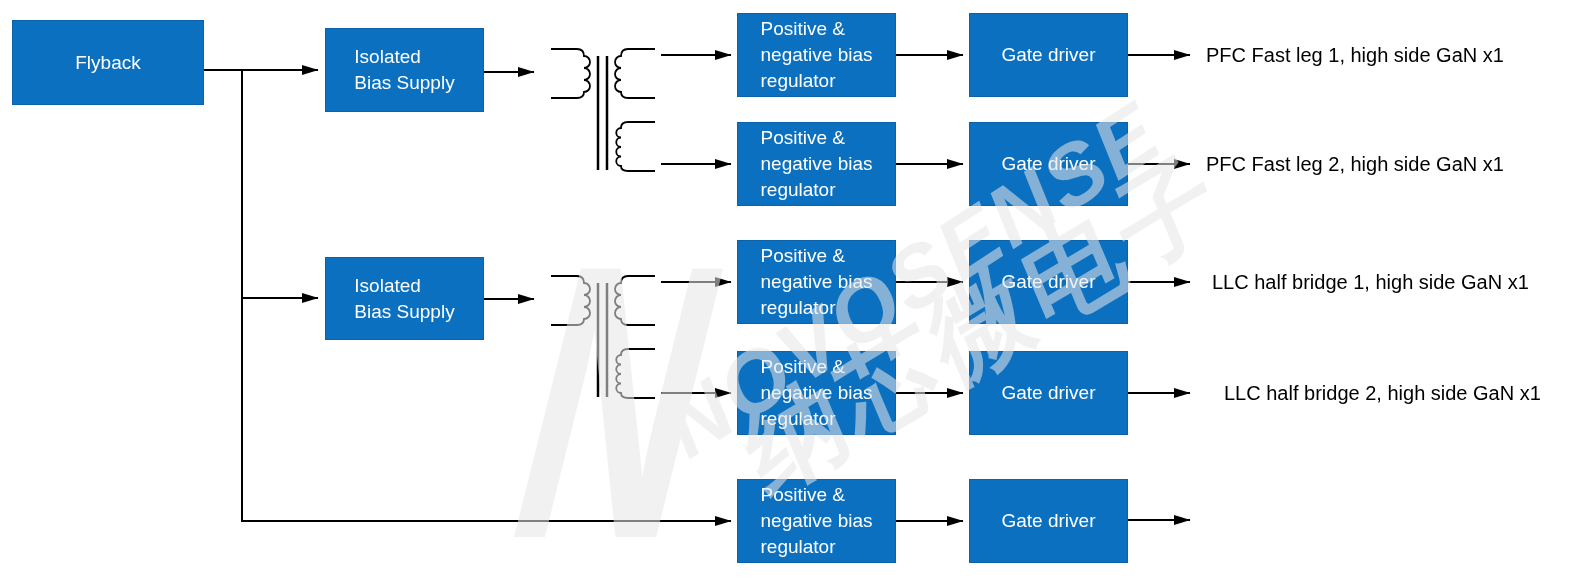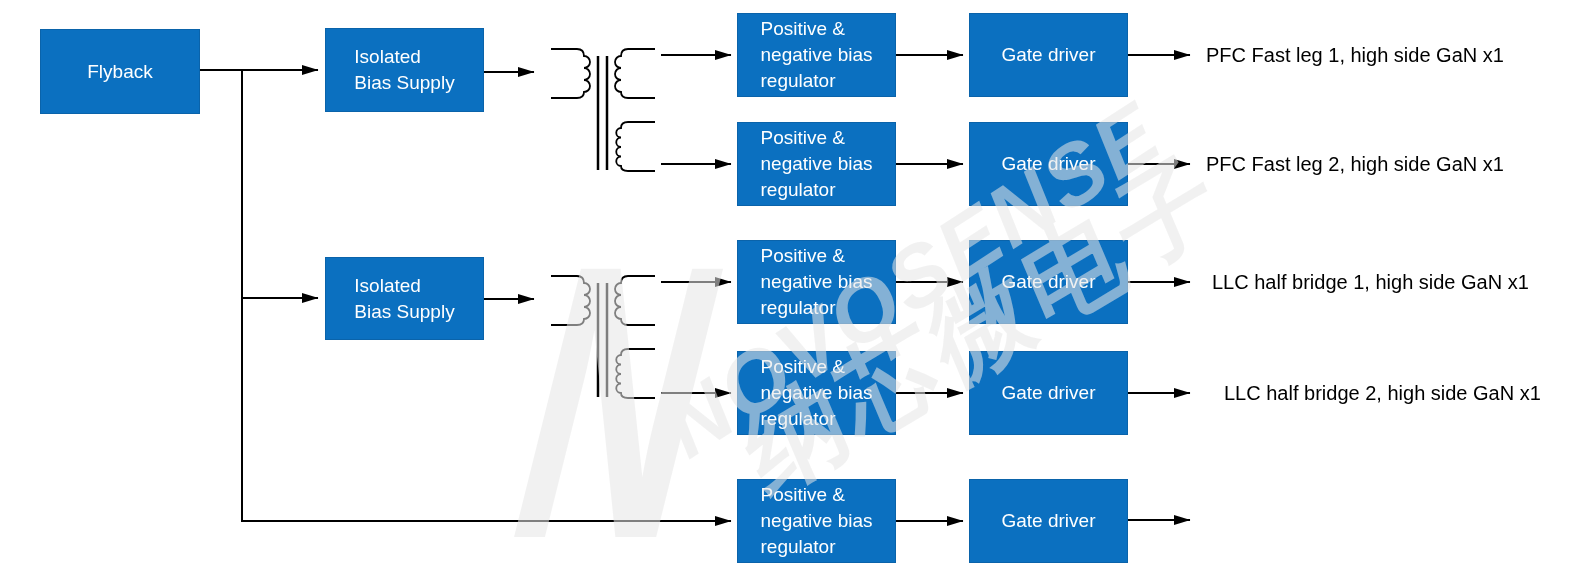--- a/index.html
+++ b/index.html
@@ -99,21 +99,21 @@
     <path class="ln" d="M896 393 H963" marker-end="url(#arw)"></path>
     <path class="ln" d="M896 521 H963" marker-end="url(#arw)"></path>
 
     <path class="ln" d="M1128 55 H1190" marker-end="url(#arw)"></path>
     <path class="ln" d="M1128 164 H1190" marker-end="url(#arw)"></path>
     <path class="ln" d="M1128 282 H1190" marker-end="url(#arw)"></path>
     <path class="ln" d="M1128 393 H1190" marker-end="url(#arw)"></path>
     <path class="ln" d="M1128 520 H1190" marker-end="url(#arw)"></path>
   </svg>
 
-  <div class="box" style="left:12px;top:29px;width:160px;height:85px;margin-left:28px;">Flyback</div>
+  <div class="box" style="left:12px;top:20px;width:192px;height:85px;">Flyback</div>
 
   <div class="box" style="left:325px;top:28px;width:159px;height:84px;">Isolated
 Bias Supply</div>
   <div class="box" style="left:325px;top:257px;width:159px;height:83px;">Isolated
 Bias Supply</div>
 
   <div class="box" style="left:737px;top:13px;width:159px;height:84px;">Positive &amp;
 negative bias
 regulator</div>
   <div class="box" style="left:737px;top:122px;width:159px;height:84px;">Positive &amp;

